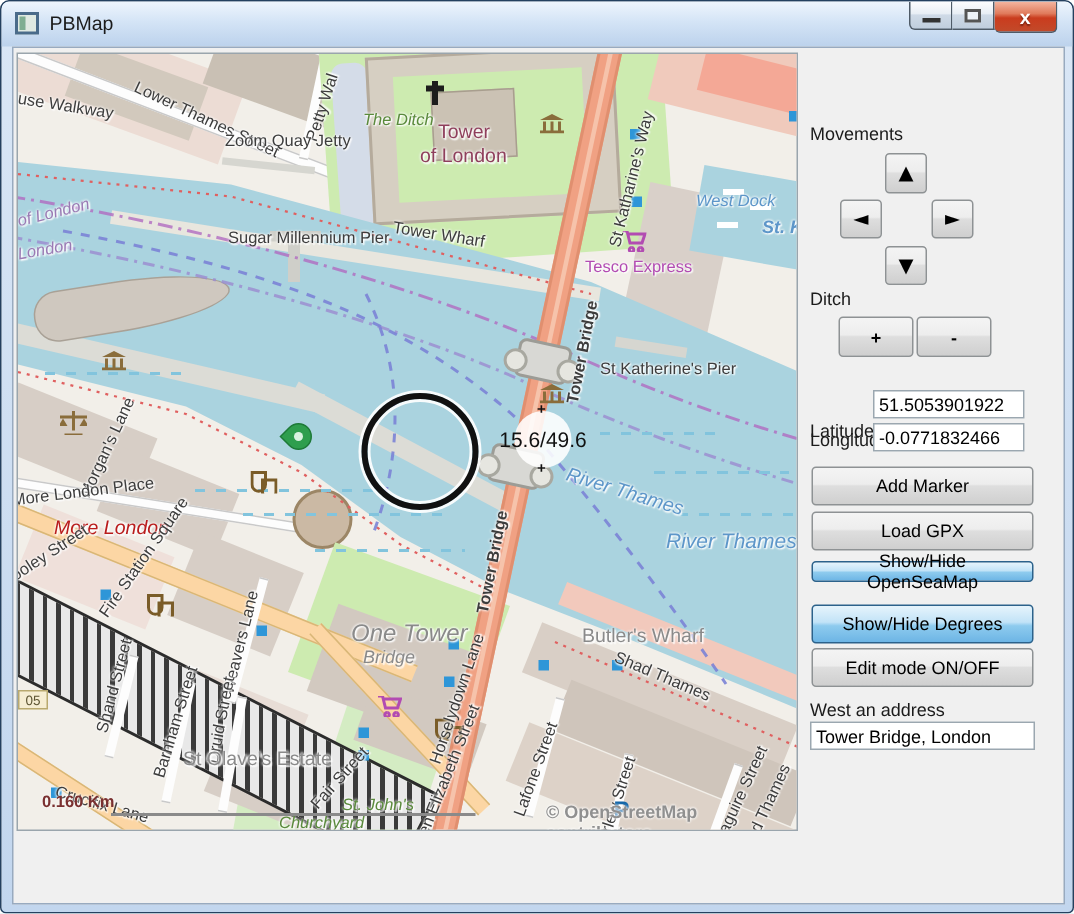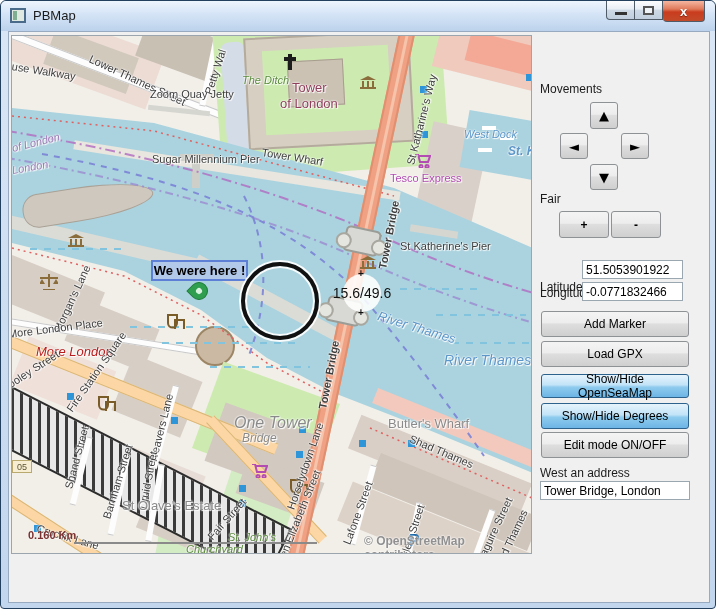--- a/index.html
+++ b/index.html
@@ -280,49 +280,48 @@
       <div class="lbl" style="left:472px;top:518px;transform:rotate(-65deg);transform-origin:left bottom;">Maguire Street</div>
       <div class="lbl" style="left:398px;top:396px;transform:rotate(23deg);">Shad Thames</div>
       <div class="lbl" style="left:492px;top:520px;transform:rotate(-65deg);transform-origin:left bottom;">had Thames</div>
       <div class="lbl graylbl" style="left:376px;top:380px;">Butler's Wharf</div>
       <div class="lbl" style="left:376px;top:222px;transform:rotate(-79deg);transform-origin:left bottom;font-weight:bold;">Tower Bridge</div>
       <div class="lbl" style="left:316px;top:362px;transform:rotate(-79deg);transform-origin:left bottom;font-weight:bold;">Tower Bridge</div>
 
       <div class="badge05">05</div>
       <div class="plbl">P</div>
 
-      <div class="flag">We were here !</div>
       <div class="pin"></div>
       <div class="bcircle"></div>
       <div class="centerind">
           <span>15.6/49.6</span>
         </div>
 
       <div class="scaletxt">0.160 Km</div>
       <div class="scaleline"></div>
       <div class="attrib">© OpenStreetMap contributors</div>
     </div>
 
     <div class="plabel" style="left:531px;top:50px;">Movements</div>
     <button class="wbtn arrowfont" style="left:581px;top:70px;width:28px;height:27px;">▲</button>
     <button class="wbtn arrowfont" style="left:551px;top:101px;width:28px;height:26px;">◄</button>
     <button class="wbtn arrowfont" style="left:612px;top:101px;width:28px;height:26px;">►</button>
     <button class="wbtn arrowfont" style="left:581px;top:132px;width:28px;height:26px;">▼</button>
 
-    <div class="plabel" style="left:531px;top:160px;">Fair</div>
+    <div class="plabel" style="left:531px;top:160px;">Ditch</div>
     <button class="wbtn" style="left:550px;top:179px;width:50px;height:27px;font-weight:bold;">+</button>
     <button class="wbtn" style="left:602px;top:179px;width:50px;height:27px;font-weight:bold;">-</button>
 
     <div class="plabel" style="left:531px;top:248px;text-align:center;">Latitude</div>
     <input class="tinput" style="left: 573px; top: 228px; width: 101px; height: 19px;" value="51.5053901922">
     <div class="plabel" style="left:531px;top:254px;">Longitude</div>
     <input class="tinput" style="left: 573px; top: 250px; width: 101px; height: 19px;" value="-0.0771832466">
 
     <button class="wbtn" style="left:532px;top:279px;width:148px;height:26px;">Add Marker</button>
     <button class="wbtn" style="left:532px;top:309px;width:148px;height:26px;">Load GPX</button>
-    <button class="wbtn blue" style="left:532px;top:342px;width:148px;height:24px;">Show/Hide OpenSeaMap</button>
+    <button class="wbtn blue" style="left:532px;top:342px;width:148px;height:14px;">Show/Hide OpenSeaMap</button>
     <button class="wbtn blue" style="left:532px;top:371px;width:148px;height:26px;">Show/Hide Degrees</button>
     <button class="wbtn" style="left:532px;top:400px;width:148px;height:26px;">Edit mode ON/OFF</button>
 
     <div class="plabel" style="left:531px;top:434px;">West an address</div>
     <input class="tinput" style="left: 531px; top: 449px; width: 150px; height: 19px;" value="Tower Bridge, London">
   </div>
 </div>
 
 </body></html>

